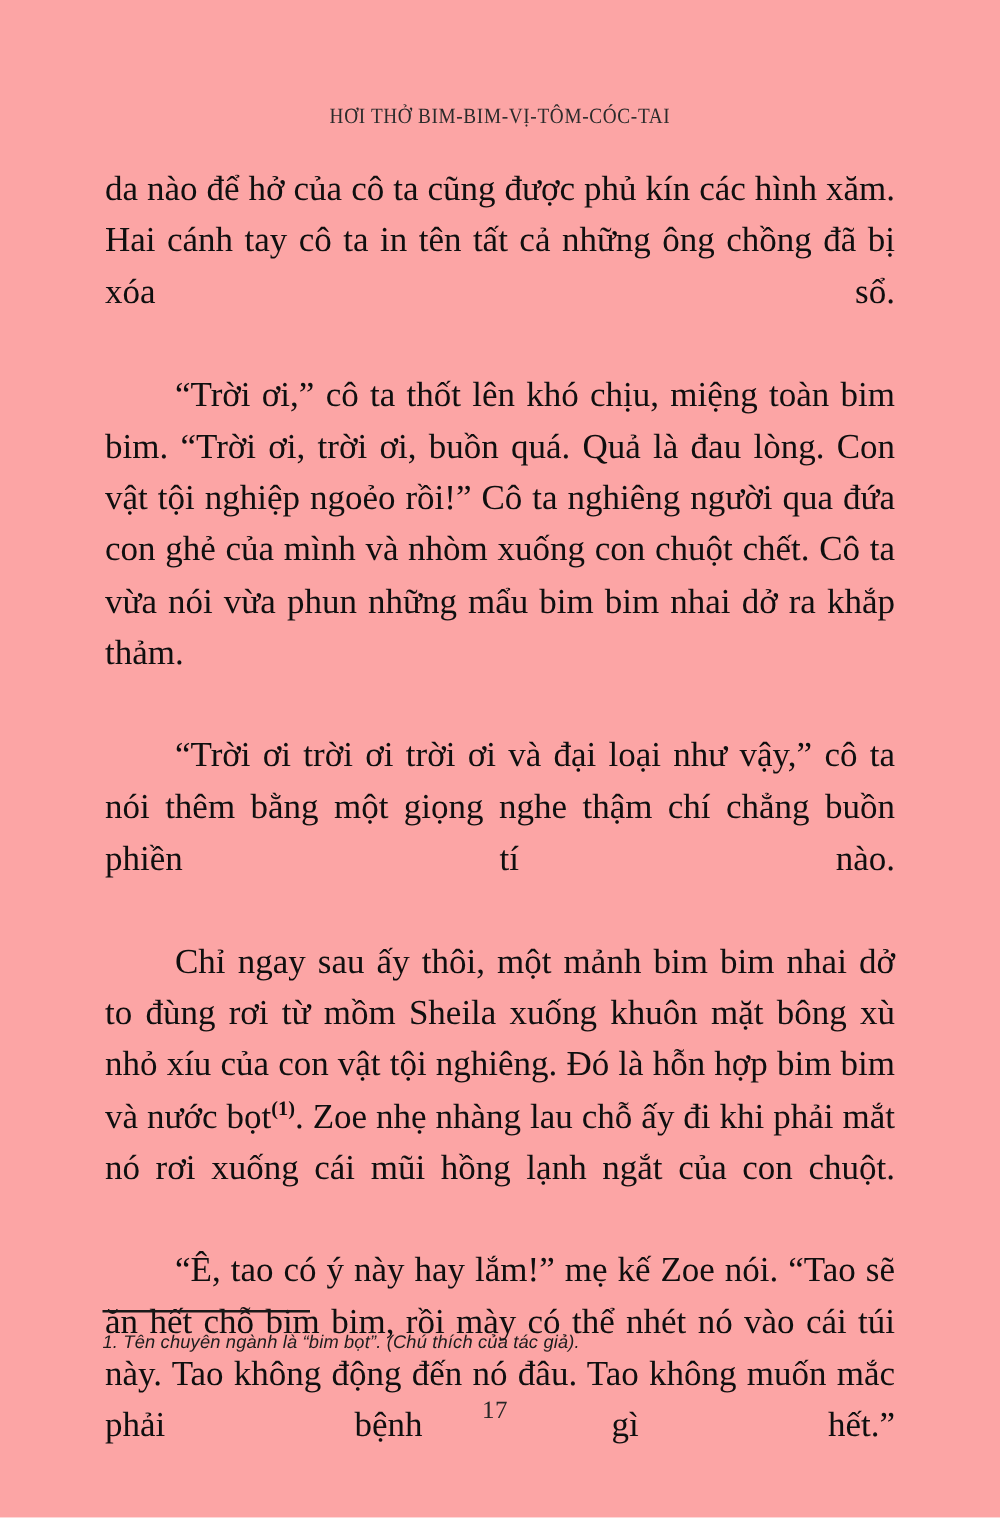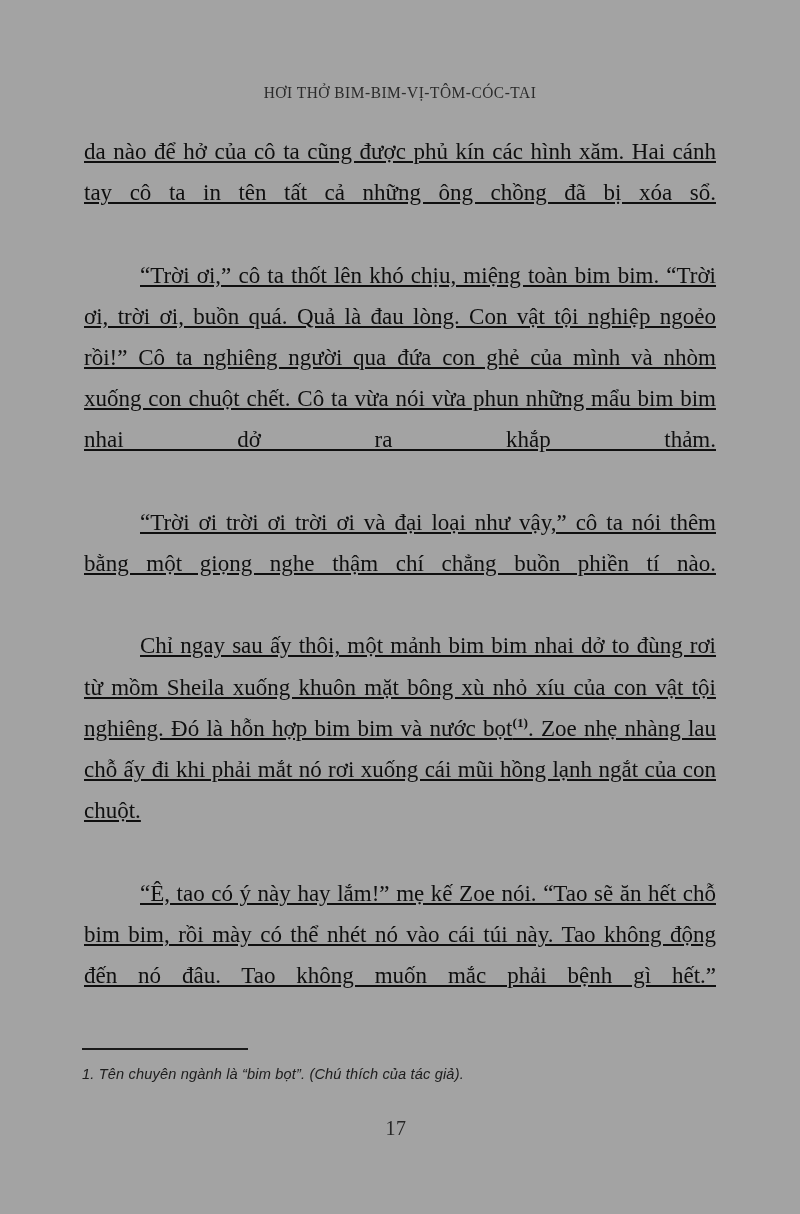--- a/index.html
+++ b/index.html
@@ -14,21 +14,21 @@
     position: relative;
     overflow: hidden;
     font-family: "Liberation Serif", "DejaVu Serif", serif;
     color: #141414;
     -webkit-font-smoothing: antialiased;
   }
 
   .page {
     position: absolute;
     inset: 0;
-    background: #a3a3a3;
+    background: #fca5a5;
   }
 
   
   .running-head {
     position: absolute;
     top: 82px;
     left: 0;
     width: 800px;
     text-align: center;
     font-family: "Liberation Serif", "DejaVu Serif", serif;
@@ -43,27 +43,26 @@
   
   .text-column {
     position: absolute;
     left: 84px;
     top: 131px;
     width: 632px;
   }
 
   .para {
     margin: 0;
-    font-size: 23px;
+    font-size: 28px;
     line-height: 41.2px;
     text-align: justify;
     text-justify: inter-word;
     color: #0f0f0f;
     hyphens: none;
-    text-decoration: underline;
   }
   .para.indent {
     text-indent: 56px;
   }
   
   .para::after {
     content: "";
     display: inline-block;
     width: 100%;
   }

